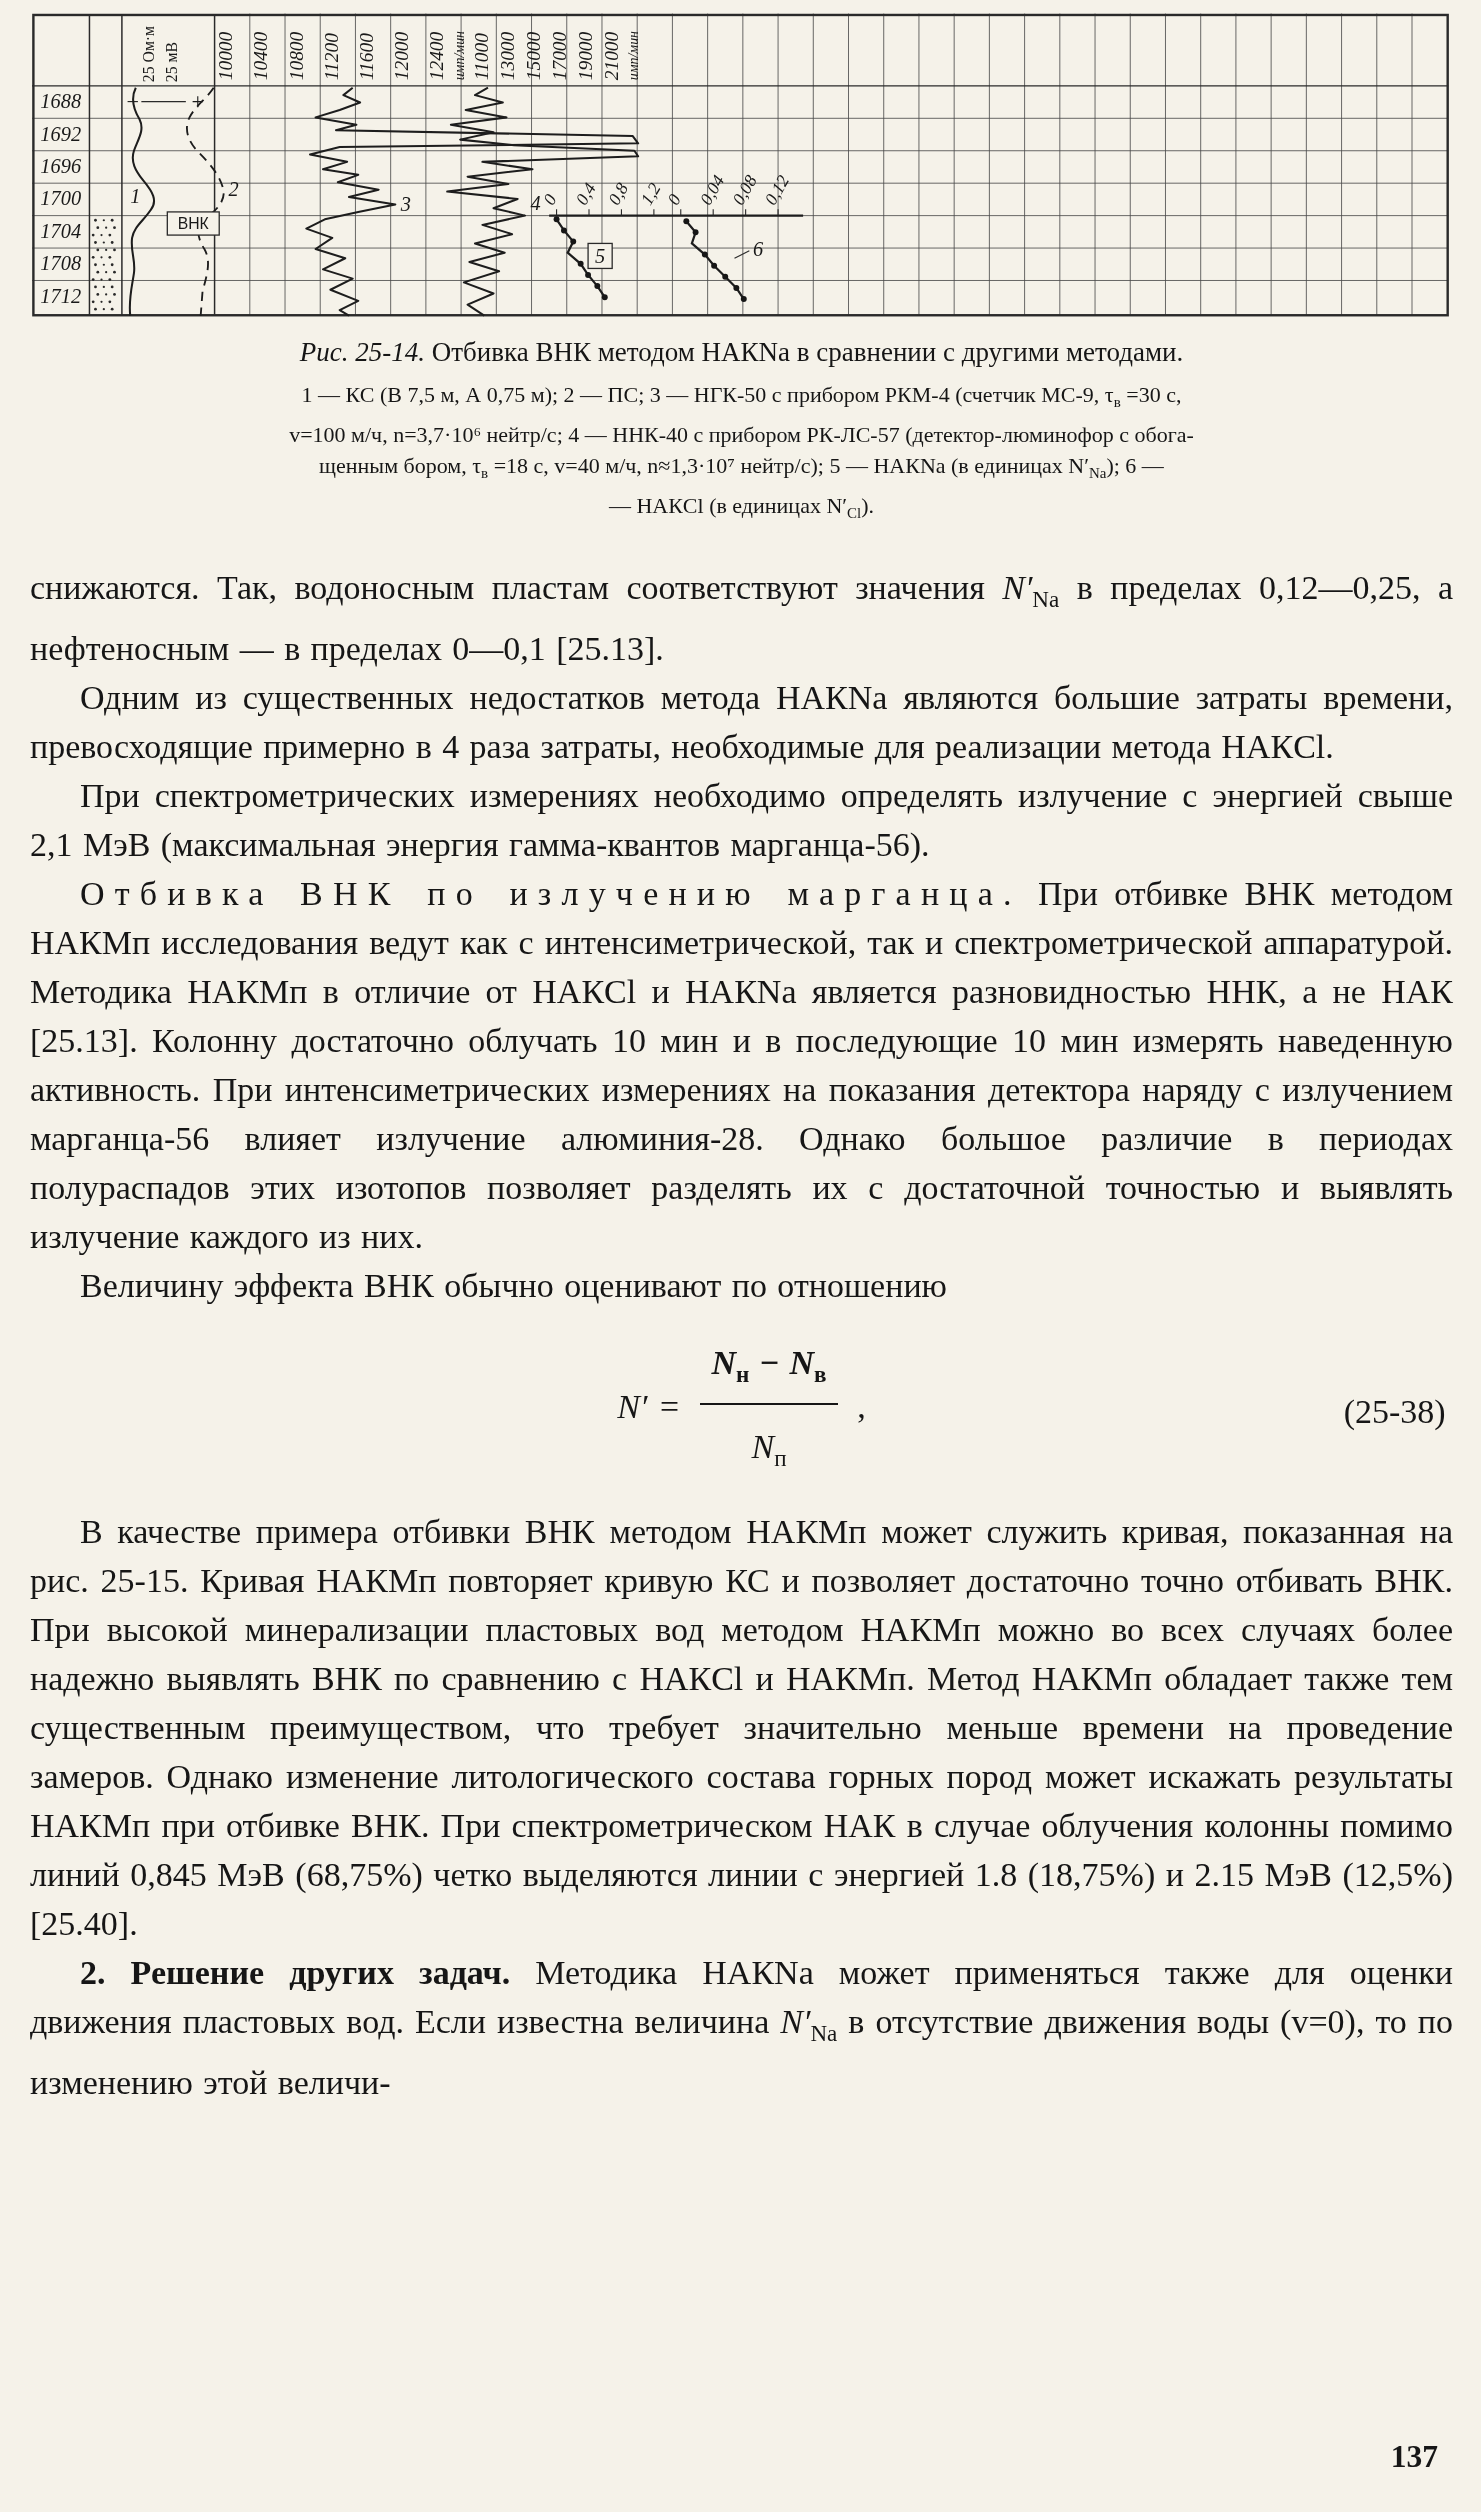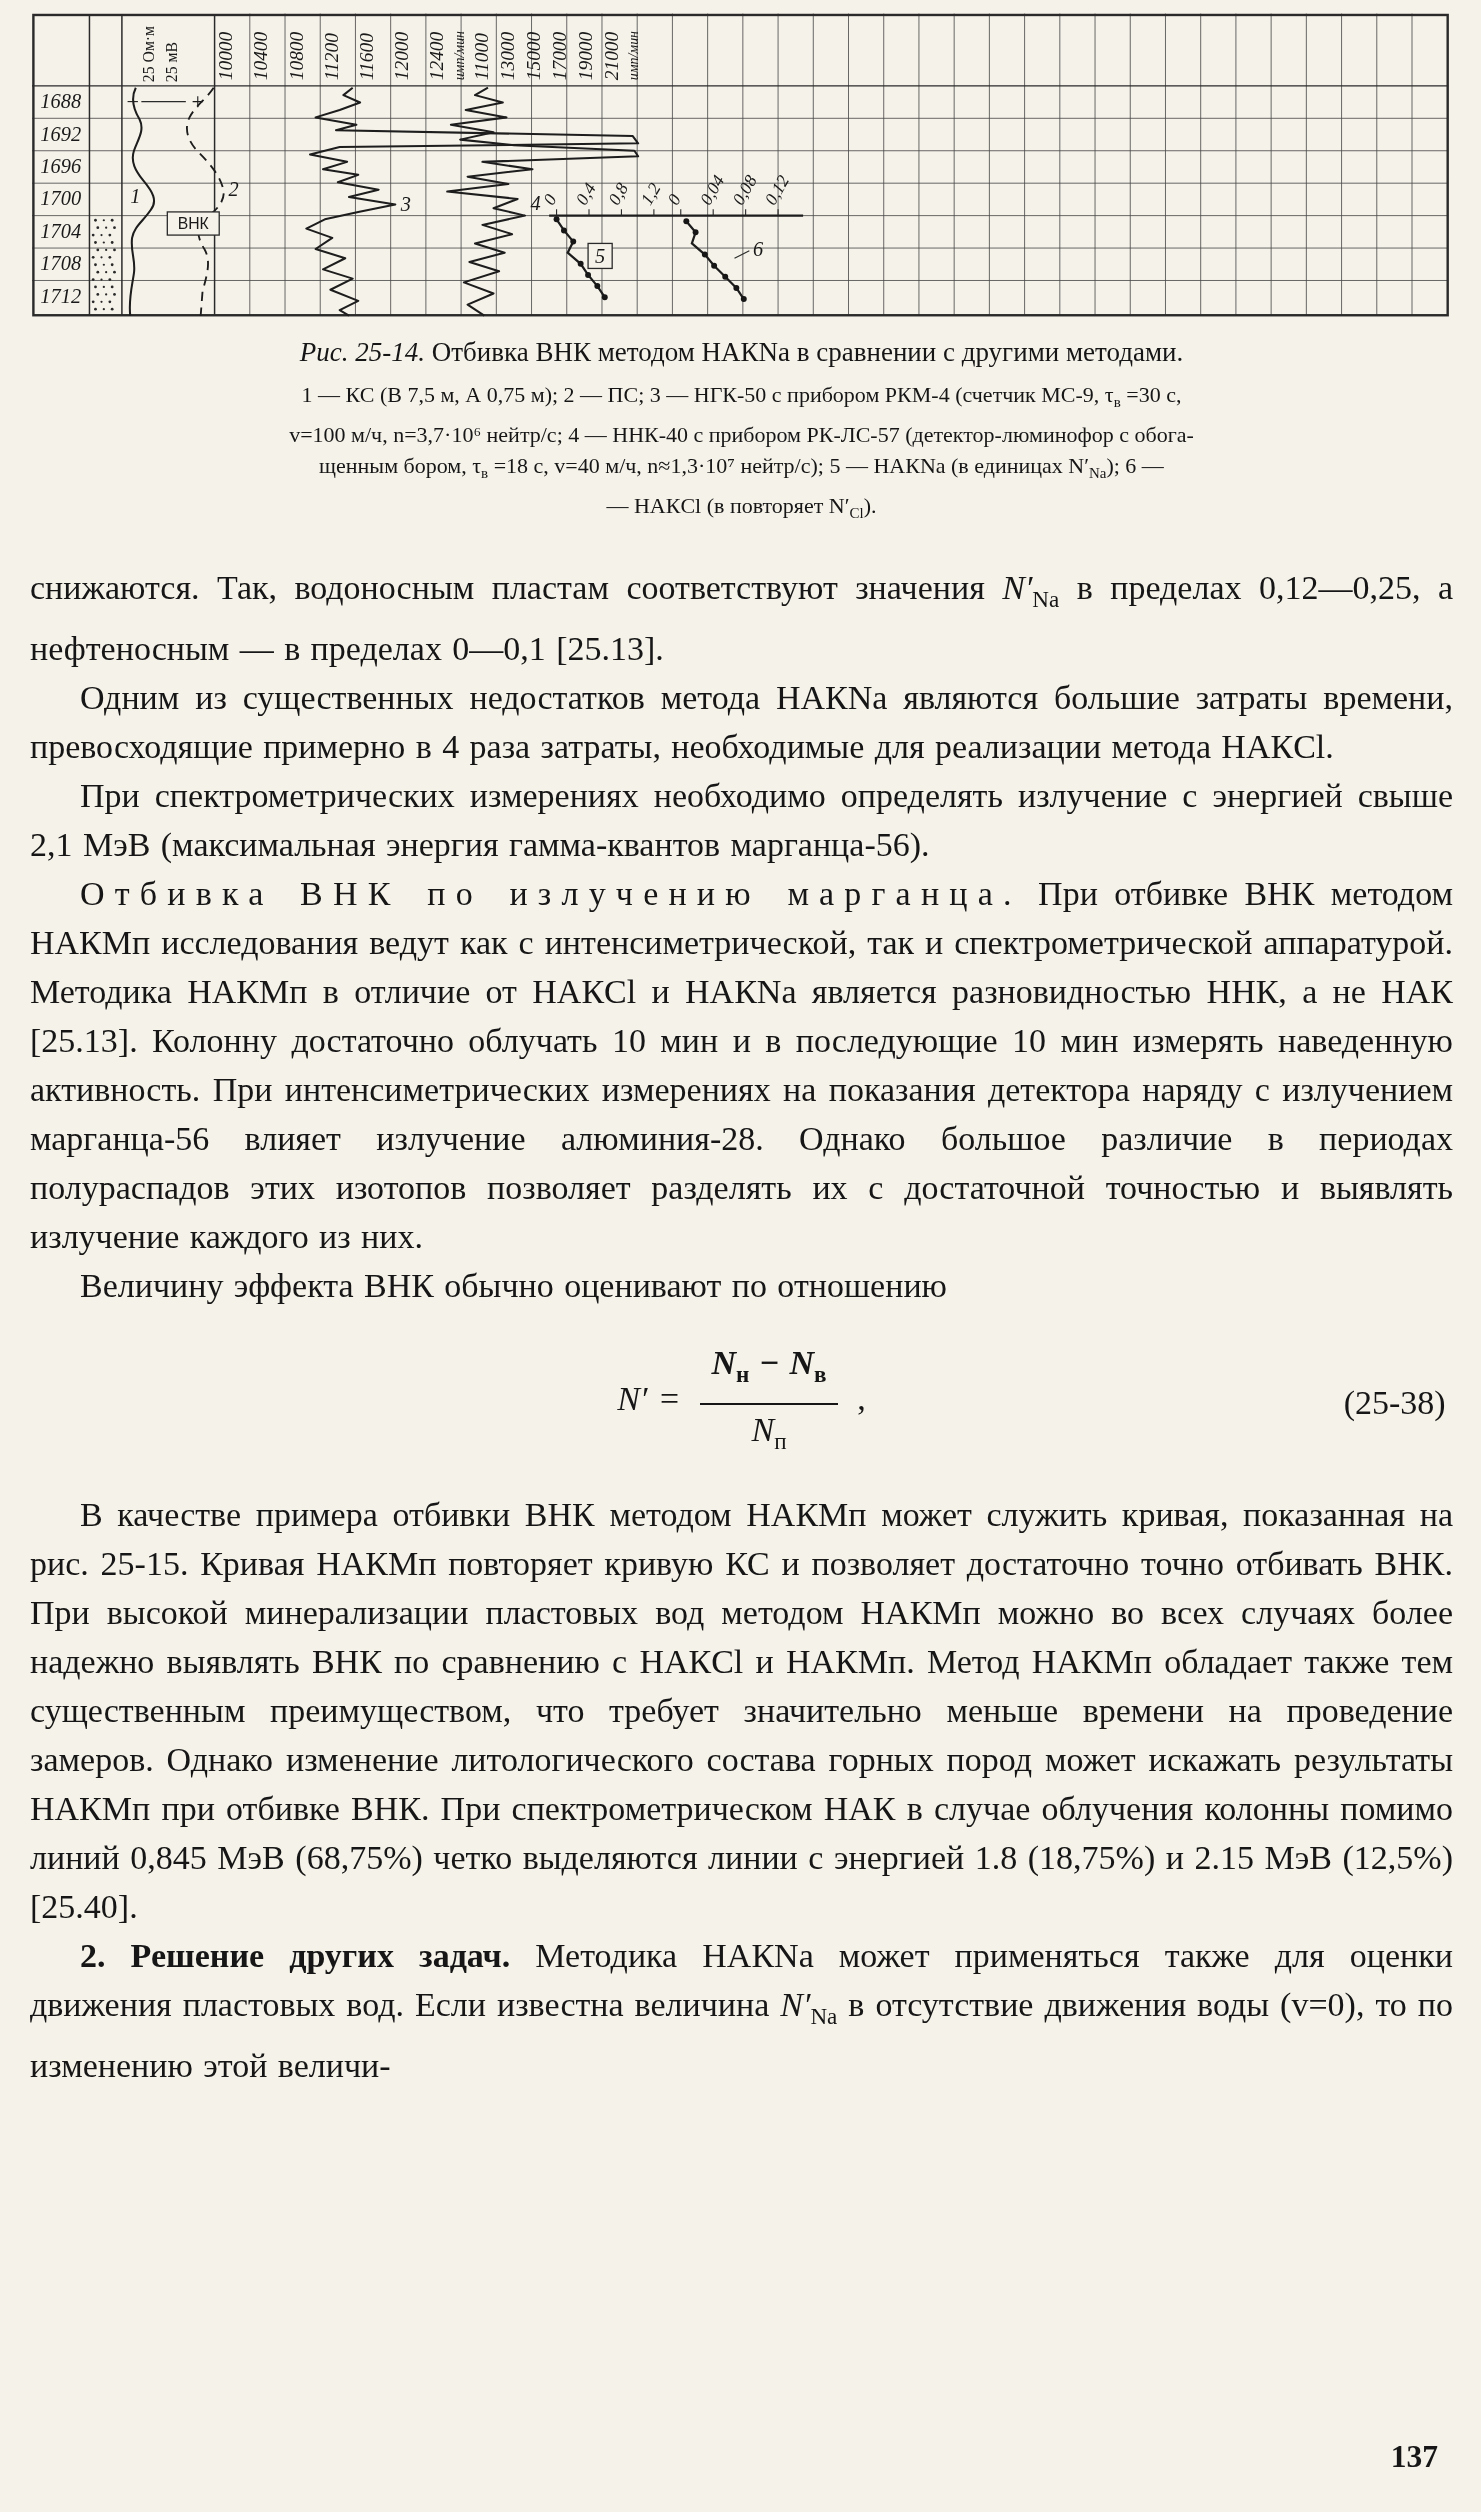--- a/index.html
+++ b/index.html
@@ -45,21 +45,21 @@
   .body-text p { text-indent:50px; }
   p.noindent { text-indent:0; }
   .spaced { letter-spacing:0.30em; }
   .ital { font-style:italic;margin-top:16px; }
   .lead-bold { font-weight:bold; }
 
   
   .formula-row { position:relative; margin:28px 0 24px; text-align:center; font-size:34px; }
   .frac { display:inline-block; vertical-align:middle; text-align:center; margin:0 9.3px; }
   .frac .num { display:block; padding:0 11px 4.6px; border-bottom:2.3px solid #161616;font-weight:bold; }
-  .frac .den { display:block; padding-top:0; }
+  .frac .den { display:block; padding-top:17px; }
   .eq-num { position:absolute; right:7.4px; top:50%; transform:translateY(-50%); }
 
   .page-number { position:absolute; right:43px; bottom:37px; font-size:31.5px; font-weight:bold; }
 </style>
 </head>
 <body>
 
 <div class="page">
   <div class="inner">
 
@@ -252,21 +252,21 @@
       <div class="cap-line">
         <span>1 — КС (В 7,5 м, А 0,75 м); 2 — ПС; 3 — НГК-50 с прибором РКМ-4 (счетчик МС-9, τ</span><sub>в</sub><span> =30 с,</span>
       </div>
       <div class="cap-line">
         <span>v=100 м/ч, n=3,7·10⁶ нейтр/с; 4 — ННК-40 с прибором РК-ЛС-57 (детектор-люминофор с обога-</span>
       </div>
       <div class="cap-line">
         <span>щенным бором, τ</span><sub>в</sub><span> =18 с, v=40 м/ч, n≈1,3·10⁷ нейтр/с); 5 — НАКNa (в единицах N′</span><sub>Na</sub><span>); 6 —</span>
       </div>
       <div class="cap-line">
-        <span>— НАКCl (в повторяет N′</span><sub>Cl</sub><span>).</span>
+        <span>— НАКCl (в единицах N′</span><sub>Cl</sub><span>).</span>
       </div>
     </div>
 
     <div class="body-text">
       <p class="noindent">
         <span>снижаются. Так, водоносным пластам соответствуют значения </span><span class="ital">N′</span><sub>Na</sub><span> в пределах 0,12—0,25, а нефтеносным — в пределах 0—0,1 [25.13].</span>
       </p>
       <p>Одним из существенных недостатков метода НАКNa являются большие затраты времени, превосходящие примерно в 4 раза затраты, необходимые для реализации метода НАКCl.</p>
       <p>При спектрометрических измерениях необходимо определять излучение с энергией свыше 2,1 МэВ (максимальная энергия гамма-квантов марганца-56).</p>
       <p>

